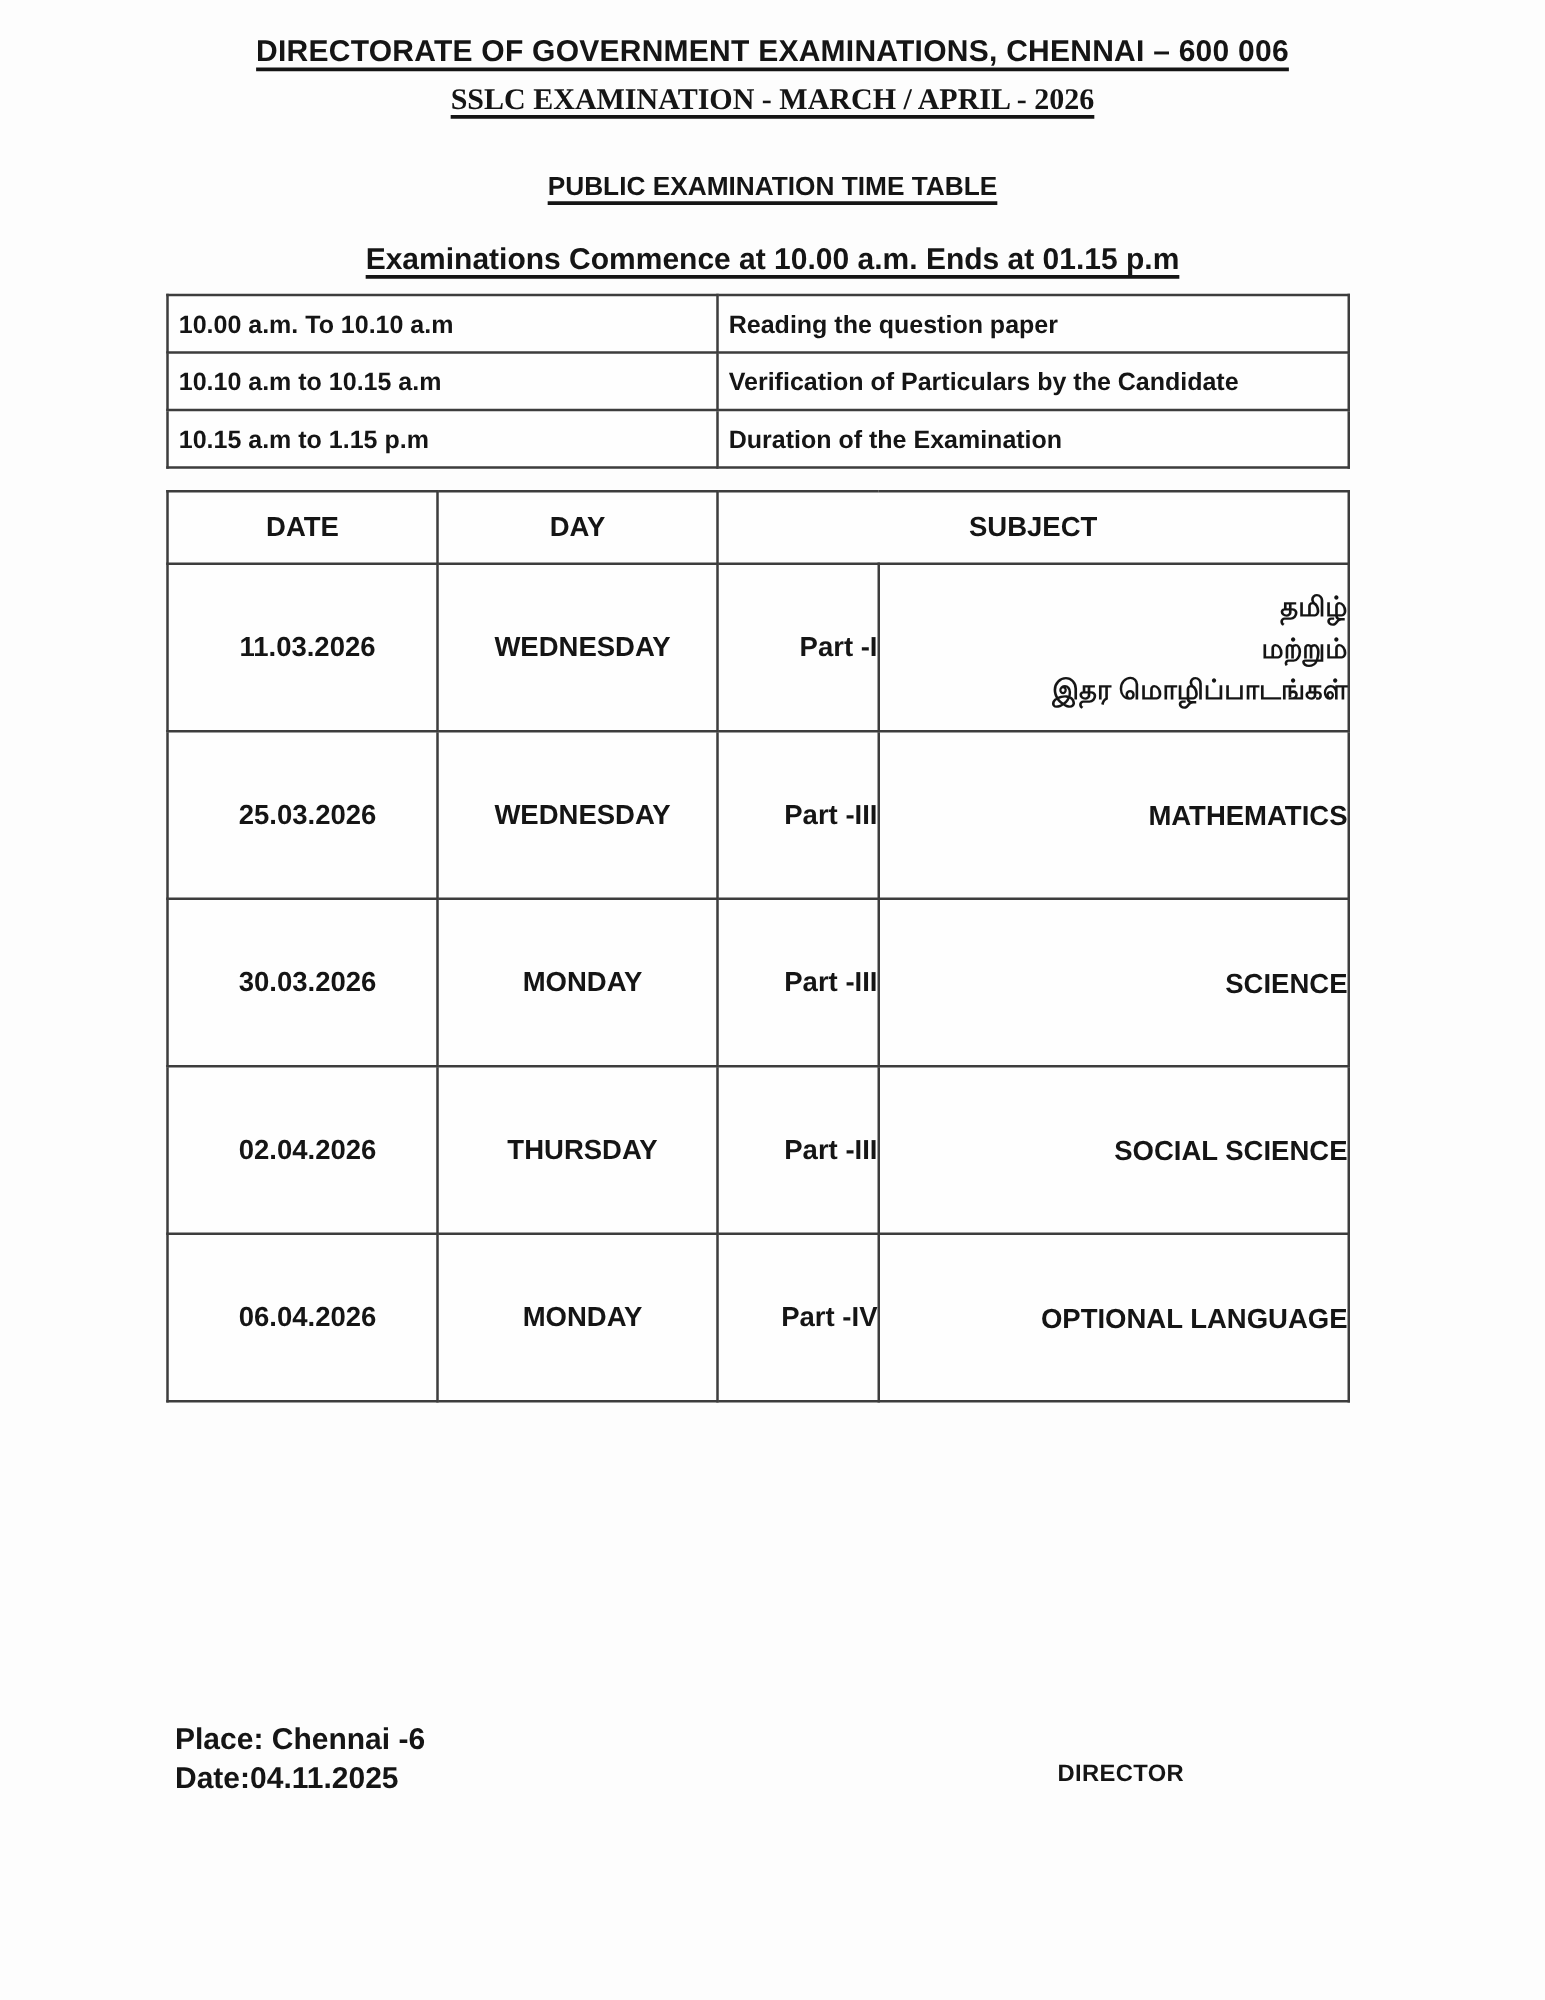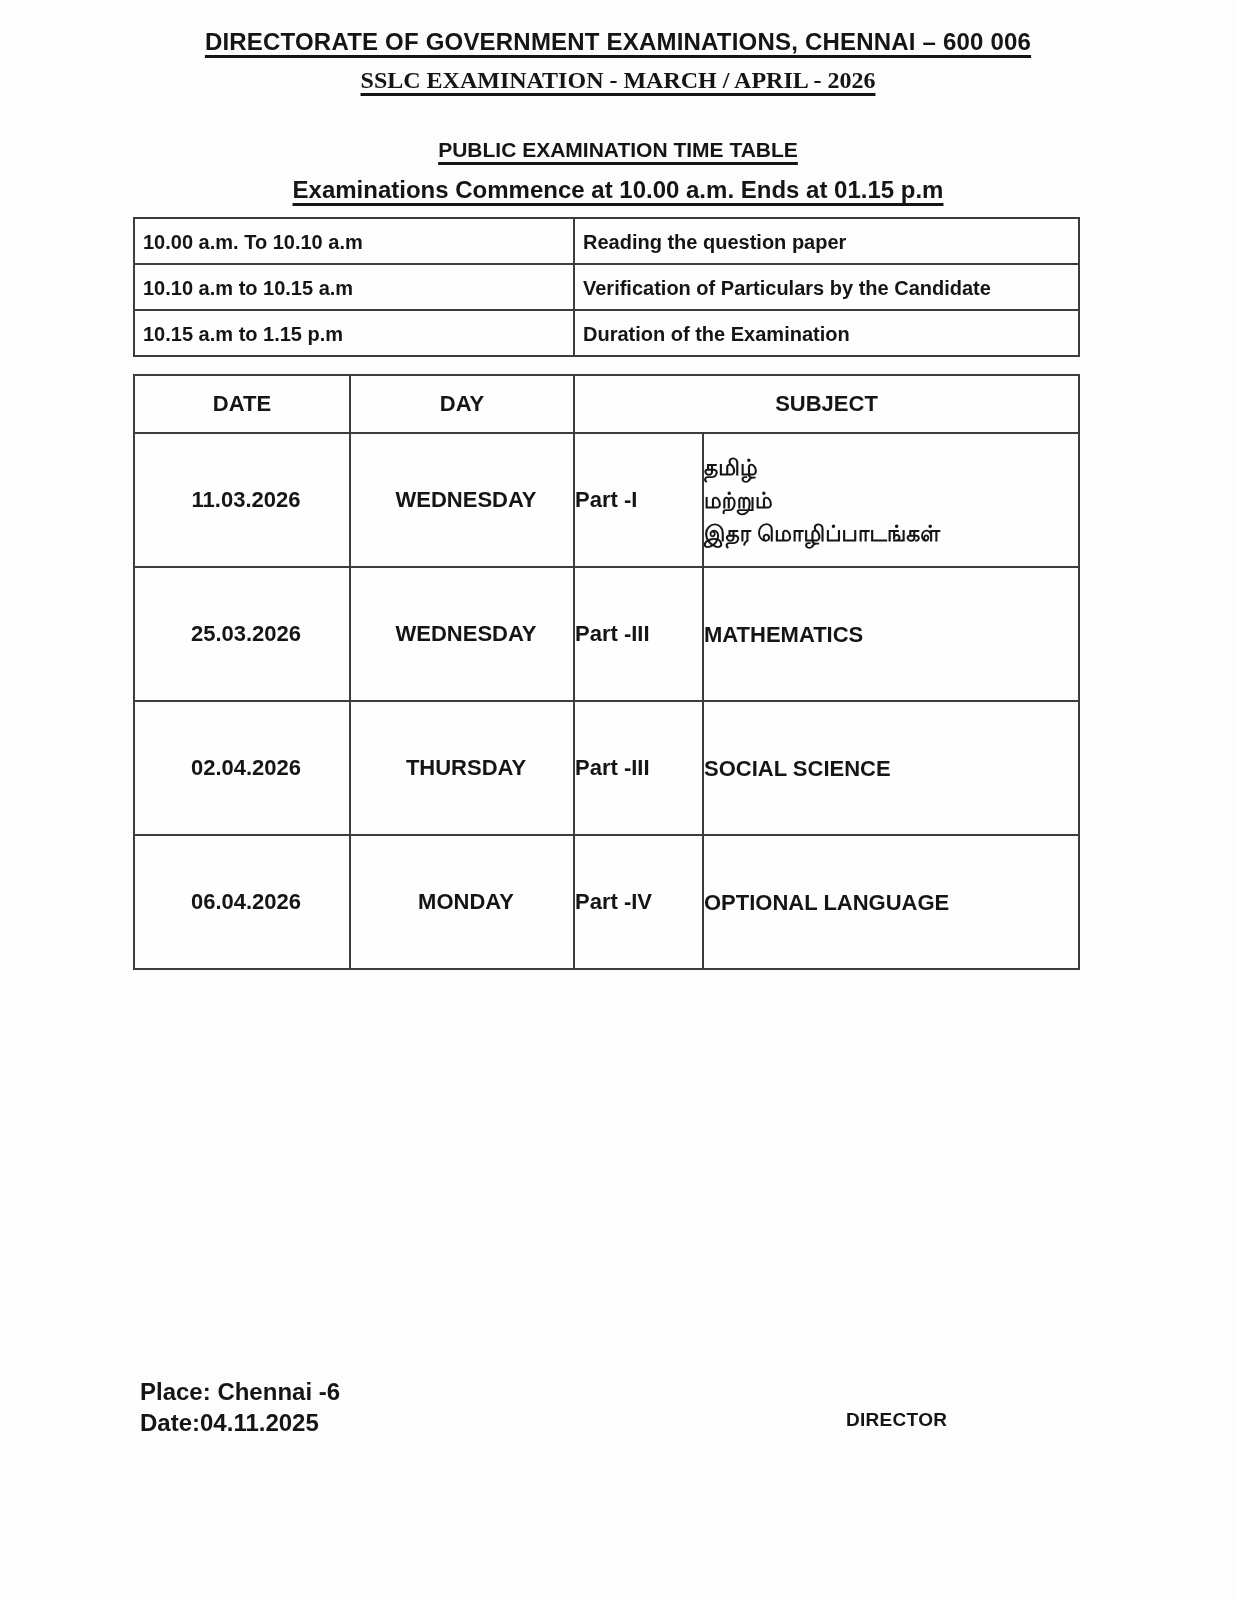--- a/index.html
+++ b/index.html
@@ -18,21 +18,21 @@
   }
   
   .titles { text-align:center; padding-top:28px; }
   .title-line {
     text-decoration:underline;
     text-decoration-thickness:2.5px;
     text-underline-offset:5px;
   }
   .t1 { font-size:24px; margin-bottom:11px; letter-spacing:0.2px; }
   .t2 { font-size:24px; margin-bottom:44px;font-family:Liberation Serif, serif; }
-  .t3 { font-size:21px; margin-bottom:14px; }
+  .t3 { font-size:21px; margin-bottom:32px; }
   .t4 { font-size:24px; margin-bottom:12px; }
   
   table {
     border-collapse:collapse;
     margin-left:133px;
     width:945px;
     table-layout:fixed;
     background:#fefefe;
     margin-top:13px;
   }
@@ -60,21 +60,21 @@
     vertical-align:middle;
     font-weight:bold;
   }
   .main-table td {
     height:134px;
     font-size:22px;
     font-weight:bold;
     vertical-align:middle;
   }
   .cell-date, .cell-day { text-align:center; padding-left:8px; }
-  .cell-part, .cell-subject { text-align:left; }
+  .cell-part, .cell-subject { text-align:right; }
   .cell-subject { white-space:pre-line; line-height:1.5; }
   
   .footer-left {
     position:absolute;
     left:140px; top:1376px;
     font-size:24px; font-weight:bold;
     line-height:31px;
   }
   .footer-signatory {
     position:absolute;
@@ -137,20 +137,26 @@
 மற்றும்
 இதர மொழிப்பாடங்கள்</td>
       </tr>
       <tr>
         <td class="cell-date">25.03.2026</td>
         <td class="cell-day">WEDNESDAY</td>
         <td class="cell-part">Part -III</td>
         <td class="cell-subject">MATHEMATICS</td>
       </tr>
       <tr>
+        <td class="cell-date">30.03.2026</td>
+        <td class="cell-day">MONDAY</td>
+        <td class="cell-part">Part -III</td>
+        <td class="cell-subject">SCIENCE</td>
+      </tr>
+      <tr>
         <td class="cell-date">02.04.2026</td>
         <td class="cell-day">THURSDAY</td>
         <td class="cell-part">Part -III</td>
         <td class="cell-subject">SOCIAL SCIENCE</td>
       </tr>
       <tr>
         <td class="cell-date">06.04.2026</td>
         <td class="cell-day">MONDAY</td>
         <td class="cell-part">Part -IV</td>
         <td class="cell-subject">OPTIONAL LANGUAGE</td>

